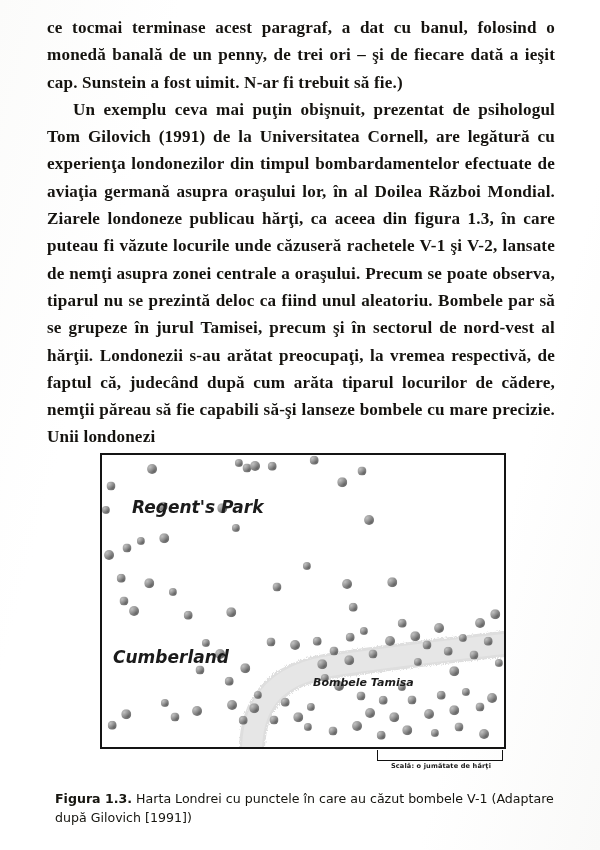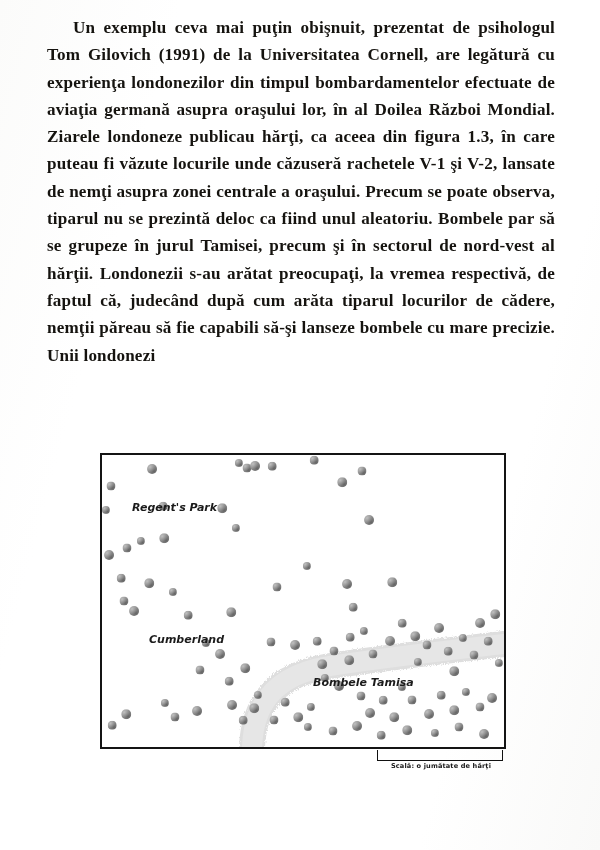--- a/index.html
+++ b/index.html
@@ -78,21 +78,21 @@
     background-image:
       radial-gradient(circle at 30% 30%, rgba(255,255,255,0.45) 0%, rgba(255,255,255,0) 55%),
       radial-gradient(circle at 70% 72%, rgba(0,0,0,0.28) 0%, rgba(0,0,0,0) 60%);
     transform: translate(-50%, -50%);
   }
 
   .map-label {
     position: absolute;
     font-family: "DejaVu Sans", "Liberation Sans", sans-serif;
     font-style: italic;
-    font-size: 11px;
+    font-size: 17px;
     color: #1b1b1b;
     white-space: nowrap;
     font-weight: 600;
     transform: translateY(-50%);
   }
   .map-label.river-label { font-size: 11px; }
 
   
   .scalebar {
     position: absolute;
@@ -134,20 +134,21 @@
     color: #16150f;
   }
   .fig-caption .fig-num { font-weight: 700; }
 </style>
 </head>
 <body>
 
 <div class="page"></div>
 
 <div class="body-text">
+  <p>ce tocmai terminase acest paragraf, a dat cu banul, folosind o monedă banală de un penny, de trei ori – şi de fiecare dată a ieşit cap. Sunstein a fost uimit. N-ar fi trebuit să fie.)</p>
   <p class="indent">Un exemplu ceva mai puţin obişnuit, prezentat de psihologul Tom Gilovich (1991) de la Universitatea Cornell, are legătură cu experienţa londonezilor din timpul bombardamentelor efectuate de aviaţia germană asupra oraşului lor, în al Doilea Război Mondial. Ziarele londoneze publicau hărţi, ca aceea din figura 1.3, în care puteau fi văzute locurile unde căzuseră rachetele V-1 şi V-2, lansate de nemţi asupra zonei centrale a oraşului. Precum se poate observa, tiparul nu se prezintă deloc ca fiind unul aleatoriu. Bombele par să se grupeze în jurul Tamisei, precum şi în sectorul de nord-vest al hărţii. Londonezii s-au arătat preocupaţi, la vremea respectivă, de faptul că, judecând după cum arăta tiparul locurilor de cădere, nemţii păreau să fie capabili să-şi lanseze bombele cu mare precizie. Unii londonezi</p>
 </div>
 
 <div class="figure">
 
   <div class="map-frame">
 
     <svg class="river" viewBox="0 0 402 292" preserveAspectRatio="none">
       <defs>
         <filter id="riverTexture" x="-10%" y="-30%" width="120%" height="160%">
@@ -249,22 +250,25 @@
         <div class="dot" style="left: 231px; top: 276px; width: 9px; height: 9px;"></div>
         <div class="dot" style="left: 255px; top: 271px; width: 9.9px; height: 9.9px;"></div>
         <div class="dot" style="left: 279px; top: 280px; width: 8.6px; height: 8.6px;"></div>
         <div class="dot" style="left: 305px; top: 275px; width: 9.5px; height: 9.5px;"></div>
         <div class="dot" style="left: 333px; top: 278px; width: 8.2px; height: 8.2px;"></div>
         <div class="dot" style="left: 357px; top: 272px; width: 9px; height: 9px;"></div>
         <div class="dot" style="left: 382px; top: 279px; width: 9.9px; height: 9.9px;"></div>
       </div>
 
     <div class="map-label" style="left:30px; top:52px;">Regent's Park</div>
-    <div class="map-label" style="left:11px; top:184px;margin-left:36px;">Cumberland</div>
+    <div class="map-label" style="left:11px; top:202px;">Cumberland</div>
     <div class="map-label river-label" style="left:211px; top:227px;">Bombele Tamisa</div>
   </div>
 
   <div class="scalebar">
     <div class="bar"></div>
   </div>
   <div class="scale-caption">Scală: o jumătate de hărţi</div>
 
+  <div class="fig-caption">
+    <span class="fig-num">Figura 1.3.</span><span> Harta Londrei cu punctele în care au căzut bombele V-1 (Adaptare după Gilovich [1991])</span>
+  </div>
 </div>
 
 </body></html>

